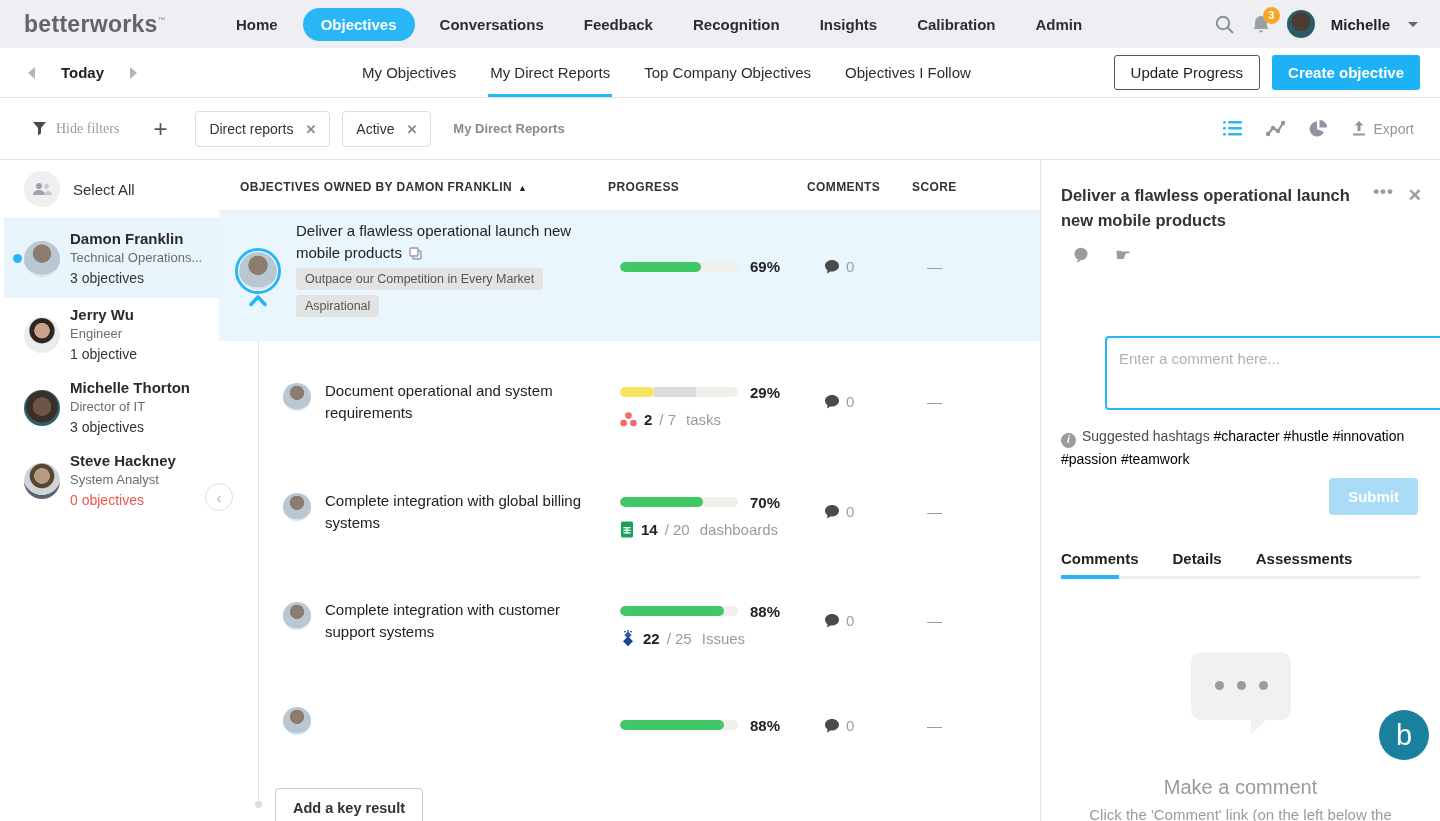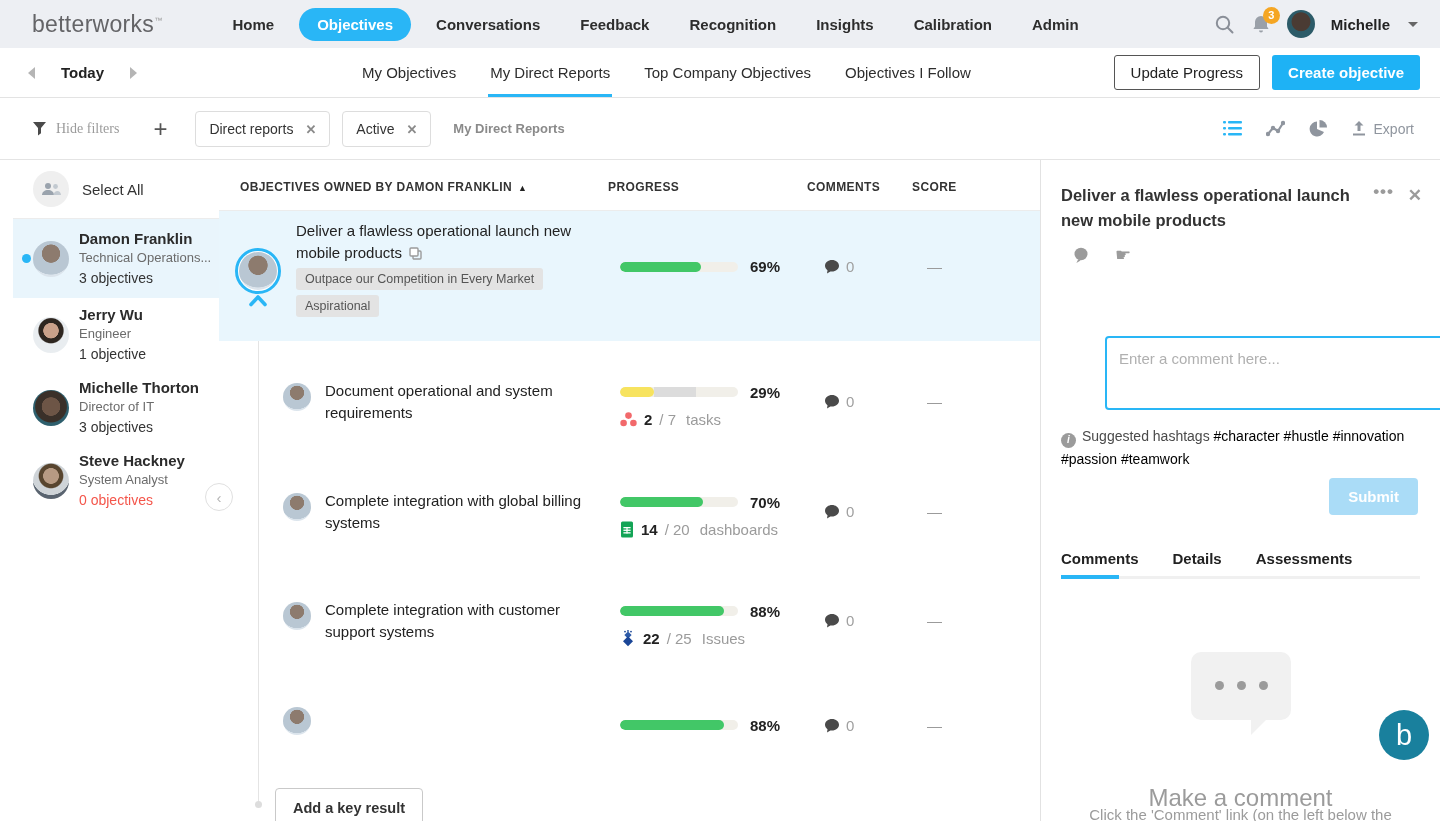--- a/index.html
+++ b/index.html
@@ -3,21 +3,21 @@
 <meta charset="utf-8">
 <style>
   * { box-sizing: border-box; margin: 0; padding: 0; }
   html,body { width:1440px; height:821px; overflow:hidden; background:#fff;
     font-family:"Liberation Sans", sans-serif; color:#333; }
   .stage { position:relative; width:1440px; height:821px; }
 
   
   .topnav { position:absolute; top:0; left:0; right:0; height:48px; background:#edeff3;
     display:flex; align-items:center; z-index:20; }
-  .logo { margin-left:32px; font-size:23px; color:#646467; letter-spacing:.3px; font-weight:400; }
+  .logo { margin-left:24px; font-size:23px; color:#646467; letter-spacing:.3px; font-weight:700; }
   .logo sup { font-size:8px; color:#9a9a9a; }
   .nav-items { display:flex; align-items:center; margin-left:50px; }
   .nav-item { padding:8px 15px; margin:0 5px; font-size:15px; font-weight:600; color:#2d2d2d; cursor:pointer; }
   .nav-item.active { background:#29b6f6; color:#fff; border-radius:18px; padding:8px 18px; }
   .nav-right { margin-left:auto; margin-right:22px; display:flex; align-items:center; gap:16px; }
   .icon-btn { display:flex; align-items:center; cursor:pointer; }
   .bell-wrap { position:relative; }
   .badge { position:absolute; top:-7px; right:-9px; background:#f5a623; color:#fff;
     font-size:11px; font-weight:700; min-width:17px; height:17px; line-height:17px;
     text-align:center; border-radius:9px; }
@@ -54,21 +54,21 @@
   .add-filter { margin-left:34px; font-size:24px; color:#555; font-weight:400; cursor:pointer; line-height:20px; }
   .chip { margin-left:28px; border:1px solid #ddd; border-radius:4px; padding:9px 13px;
     display:flex; align-items:flex-end; gap:12px; font-size:14px; color:#333; background:#fff; }
   .chip + .chip { margin-left:12px; }
   .chip .x { color:#8a8a8a; font-weight:700; font-size:13px; cursor:pointer; }
   .context-label { margin-left:22px; font-size:13px; font-weight:700; color:#8a8a8a; }
   .view-icons { margin-left:auto; margin-right:26px; display:flex; align-items:center; gap:24px; }
   .export { display:flex; align-items:center; gap:7px; color:#8f959e; font-size:14px; cursor:pointer; }
 
   
-  .sidebar { position:absolute; top:160px; left:13px; width:218px; bottom:0; background:#fff;
+  .sidebar { position:absolute; top:160px; left:4px; width:218px; bottom:0; background:#fff;
     border-right:1px solid #e4e4e4; }
   .select-all { height:59px; border-bottom:1px solid #ececec; display:flex; align-items:center;
     padding-left:20px; gap:13px; cursor:pointer; }
   .select-all .circ { width:36px; height:36px; border-radius:50%; background:#efefef;
     display:flex; align-items:center; justify-content:center; }
   .select-all span { font-size:15px; color:#333; }
   .person { position:relative; min-height:64px; padding:8px 8px 8px 66px; cursor:pointer; }
   .person.selected { background:#e9f5fc; padding-top:11px; padding-bottom:11px; }
   .person .sel-dot { position:absolute; left:9px; top:50%; margin-top:-5px; width:9px; height:9px;
     border-radius:50%; background:#29b6f6; }
@@ -175,21 +175,21 @@
     background:#f1f1f1; border-radius:10px; }
   .empty-bubble .dots { position:absolute; left:0; right:0; top:29px; display:flex; gap:13px;
     justify-content:center; }
   .empty-bubble .dots i { width:9px; height:9px; border-radius:50%; background:#9b9b9b; }
   .empty-bubble .tail { position:absolute; left:60px; top:66px; width:0; height:0;
     border-top:17px solid #f1f1f1; border-right:17px solid transparent; }
   .chat-fab { position:absolute; right:11px; top:550px; width:50px; height:50px; border-radius:50%;
     background:#19809d; color:#fff; font-size:29px; font-weight:400; display:flex;
     align-items:center; justify-content:center; cursor:pointer; }
   .empty-title { position:absolute; left:0; right:0; top:616px; text-align:center;
-    font-size:24px; color:#9b9b9b;margin-top:8px; }
+    font-size:20px; color:#9b9b9b; }
   .empty-caption { position:absolute; left:0; right:0; top:646px; text-align:center;
     font-size:15px; color:#9b9b9b; }
 </style>
 </head>
 <body>
 
 <div class="stage">
 
   <header class="topnav">
     <div class="logo"><span>betterworks</span><sup>™</sup></div>

